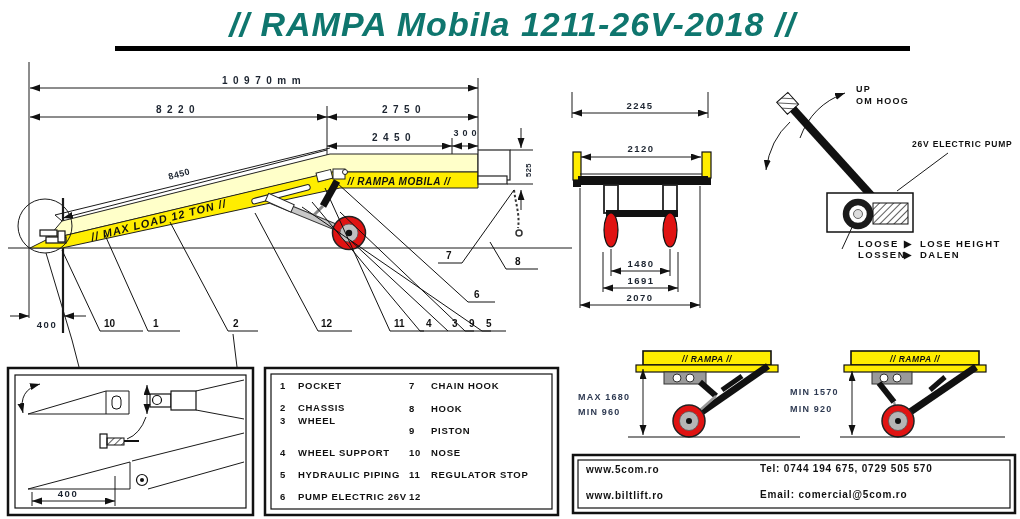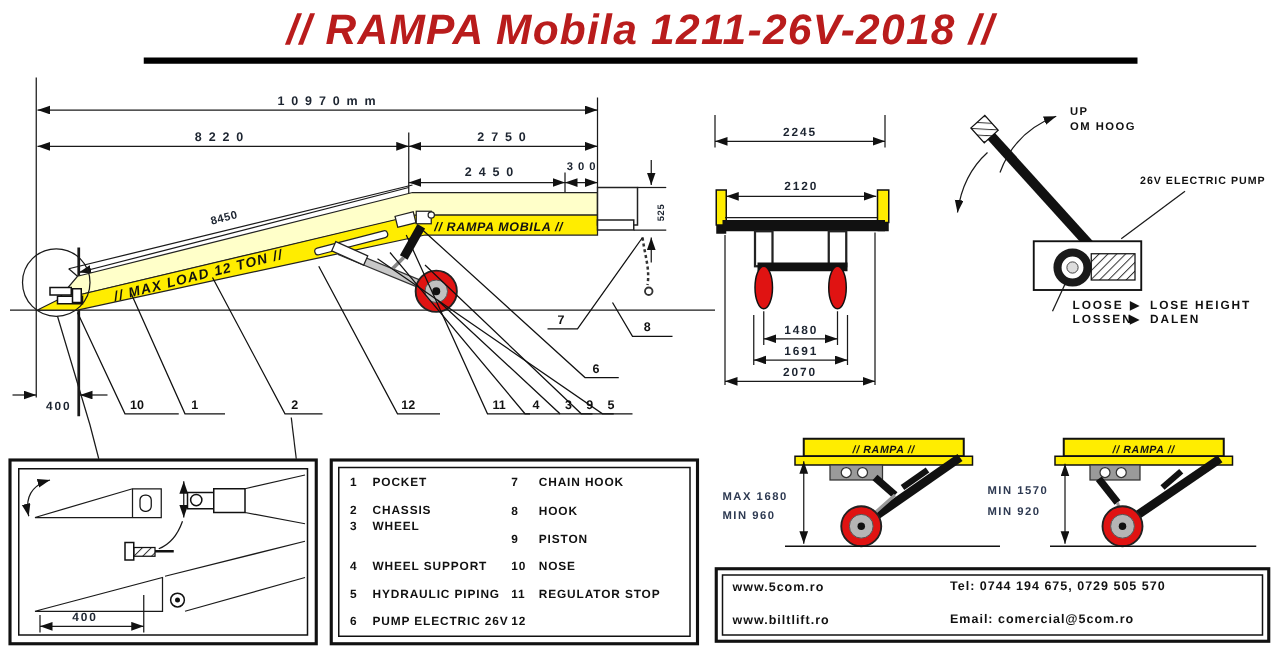--- a/index.html
+++ b/index.html
@@ -1,19 +1,19 @@
 <!DOCTYPE html>
 <html><head>
 <meta charset="utf-8">
 <style>
   html,body{margin:0;padding:0;background:#fff;}
   body{width:1020px;height:519px;position:relative;font-family:"Liberation Sans",sans-serif;overflow:hidden;}
   #title-wrap{position:absolute;left:115px;top:2px;width:795px;text-align:center;
     border-bottom:5px solid #000;padding-bottom:0px;}
-  #title-wrap h1{margin:0;font-size:34px;font-weight:700;font-style:italic;letter-spacing:1px;color:#b91c1c;line-height:44px;}
+  #title-wrap h1{margin:0;font-size:34px;font-weight:700;font-style:italic;letter-spacing:1px;color:#0f766e;line-height:44px;}
   svg{position:absolute;left:0;top:0;}
   svg text{font-family:"Liberation Sans",sans-serif;}
   .ln{stroke:#1a1a1a;fill:none;stroke-width:1;}
   .ln2{stroke:#1a1a1a;fill:none;stroke-width:2.2;}
   .dimln{stroke:#1a1a1a;fill:none;stroke-width:1;}
   .dimw{font-weight:700;font-size:10px;fill:#1c2430;letter-spacing:5.5px;}
   .dim{font-weight:700;font-size:9.5px;fill:#1c2430;letter-spacing:1.5px;}
   .dim3{font-weight:700;font-size:9px;fill:#1c2430;letter-spacing:4px;}
   .dimr{font-weight:700;font-size:9px;fill:#1c2430;letter-spacing:0.5px;}
   .co{font-weight:700;font-size:10px;fill:#111;}

